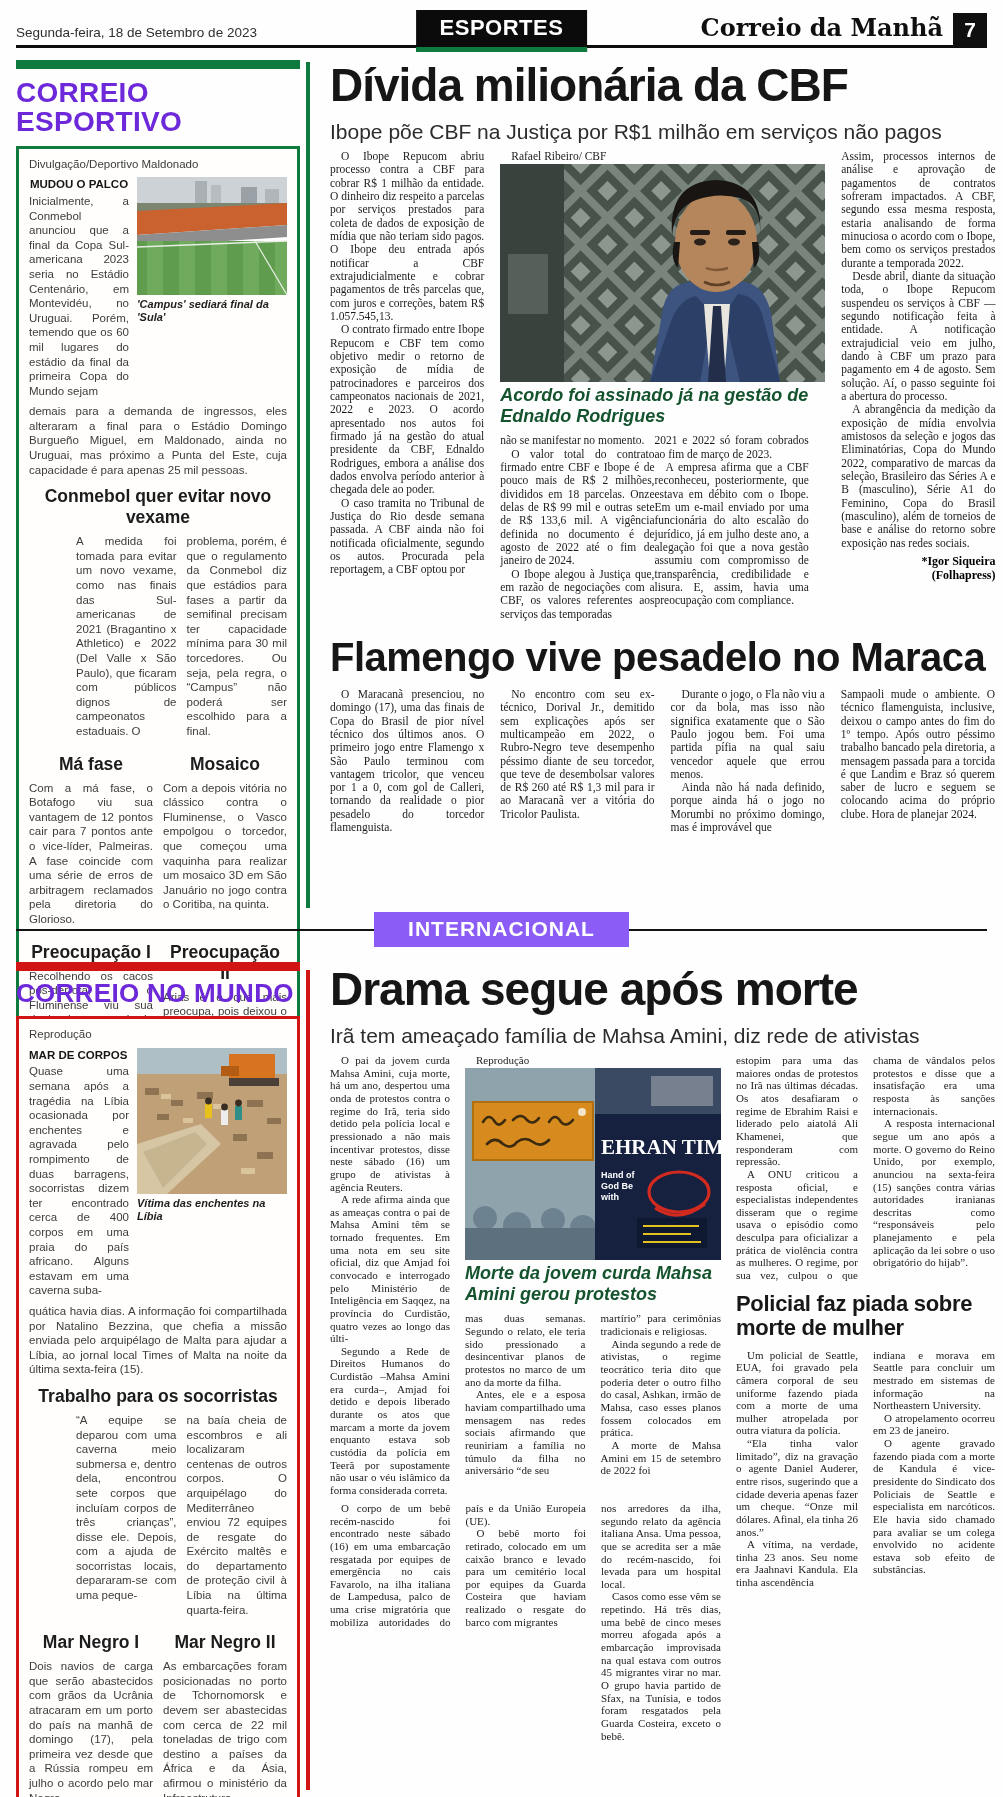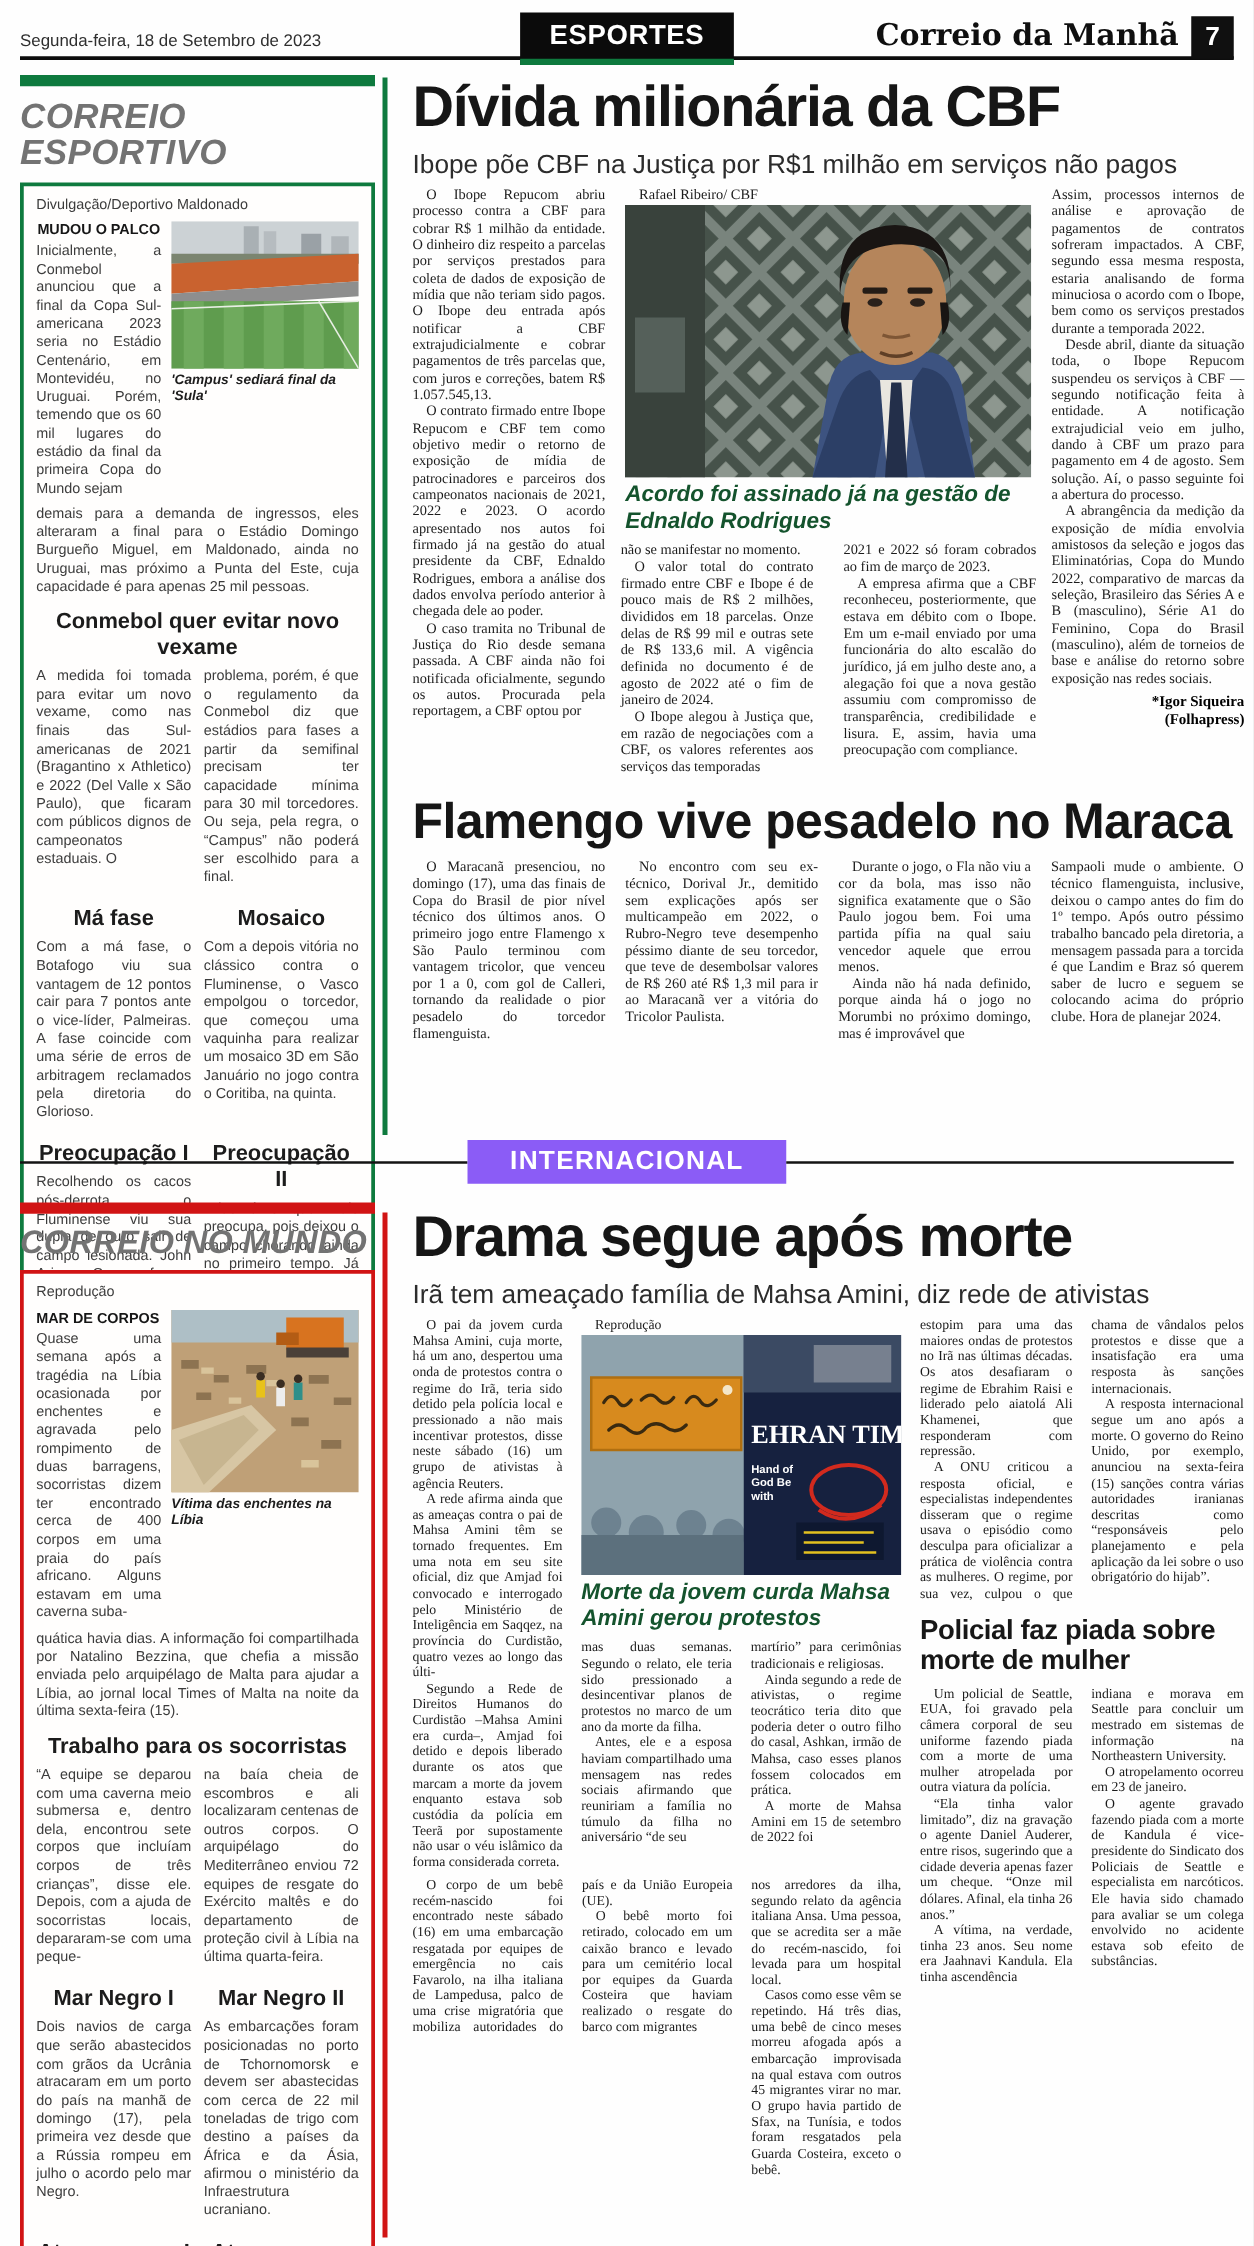--- a/index.html
+++ b/index.html
@@ -23,36 +23,36 @@
 
   
   .vrule { position:absolute; width:2px; }
   .vrule.green { border-left:2px solid #0e7a3e; border-right:2px solid #0e7a3e; }
   .vrule.red   { border-left:2px solid #d11414; border-right:2px solid #d11414; }
 
   
   .sidebar { position:absolute; width:284px; }
   .sidebar .bar { height:9px; }
   .bar.green { background:#0e7a3e; } .bar.red { background:#d11414; }
-  .side-title { font-weight:800; font-size:28px; letter-spacing:.3px; color:#737373;
-                margin:9px 0 9px; line-height:1.05;font-style:italic; }
+  .side-title { font-weight:800; font-size:28px; letter-spacing:.3px; color:#6d28d9;
+                margin:9px 0 9px; line-height:1.05; }
   .sbox { padding:8px 10px 10px; background:#fffefd; }
   .sbox.green { border:3px solid #0e7a3e; }
   .sbox.red   { border:3px solid #d11414; }
   .scredit { font-size:10px; color:#555; text-align:right; margin:0 0 2px; }
   .minirow { display:flex; gap:8px; }
   .minitext { width:108px; }
   .sbox p { margin:0 0 6px; font-size:11.5px; line-height:1.27; text-align:justify;
             color:#3c3c3c; }
   .sbox figure { margin:0; width:150px; }
   .sbox figcaption { font-size:11px; font-weight:700; font-style:italic; color:#1d1d1d;
                      margin-top:3px; line-height:1.15; }
   .subhead { text-align:center; font-weight:700; font-size:17.5px; color:#1c1c1c;
              margin:9px 0 6px; }
-  .twocol { display:flex; gap:10px; } .twocol > div { flex:1; }
+  .twocol { display:flex; gap:10px;margin-left:47px; } .twocol > div { flex:1; }
   .halfrow { display:flex; gap:10px; } .halfrow > div { width:calc(50% - 5px); }
 
   
   .main { position:absolute; width:665px; }
   .headline { font-weight:700; color:#161616; letter-spacing:-1px; line-height:1.02;
               margin:4px 0 10px; font-size:46px; }
   .headline.md { font-size:40px; letter-spacing:-.5px; margin:16px 0 10px; }
   .subtitle { font-weight:400; font-size:21px; color:#2c2c2c; margin:0 0 6px;
               line-height:1.2; }
   .serif p { margin:0; font-family:"Liberation Serif", serif; font-size:11.5px;
@@ -60,21 +60,21 @@
   .serif p.cont { text-indent:0; }
   .intl .serif p { font-size:11px; line-height:1.15; }
   .photo-credit { text-align:right; font-size:10.5px; color:#4a4a4a; height:14px;
                   margin:0; }
   .pcaption { font-weight:700; font-style:italic; font-size:18px; color:#14532d;
               margin:3px 0 8px; line-height:1.15; }
 
   .cbf-grid, .fla-grid { display:flex; gap:16px; }
   .col154 { width:154.25px; flex:none; }
   .mid325 { width:325px; flex:none; }
-  .midcols { display:flex; gap:24px;justify-content:center; }
+  .midcols { display:flex; gap:0; }
   .byline { text-align:right; font-family:"Liberation Serif",serif; font-weight:700;
             font-size:12px; margin-top:4px; line-height:1.2; }
 
   
   .divider { position:absolute; left:16px; top:912px; width:971px; display:flex;
              align-items:center; }
   .divider:before, .divider:after { content:""; flex:1; border-top:2px solid #141414; }
   .divider .dbox { background:#8b5cf6; color:#fff; font-weight:700; font-size:21px;
                    letter-spacing:1px; padding:5px 34px 6px;text-align:center; }
 

